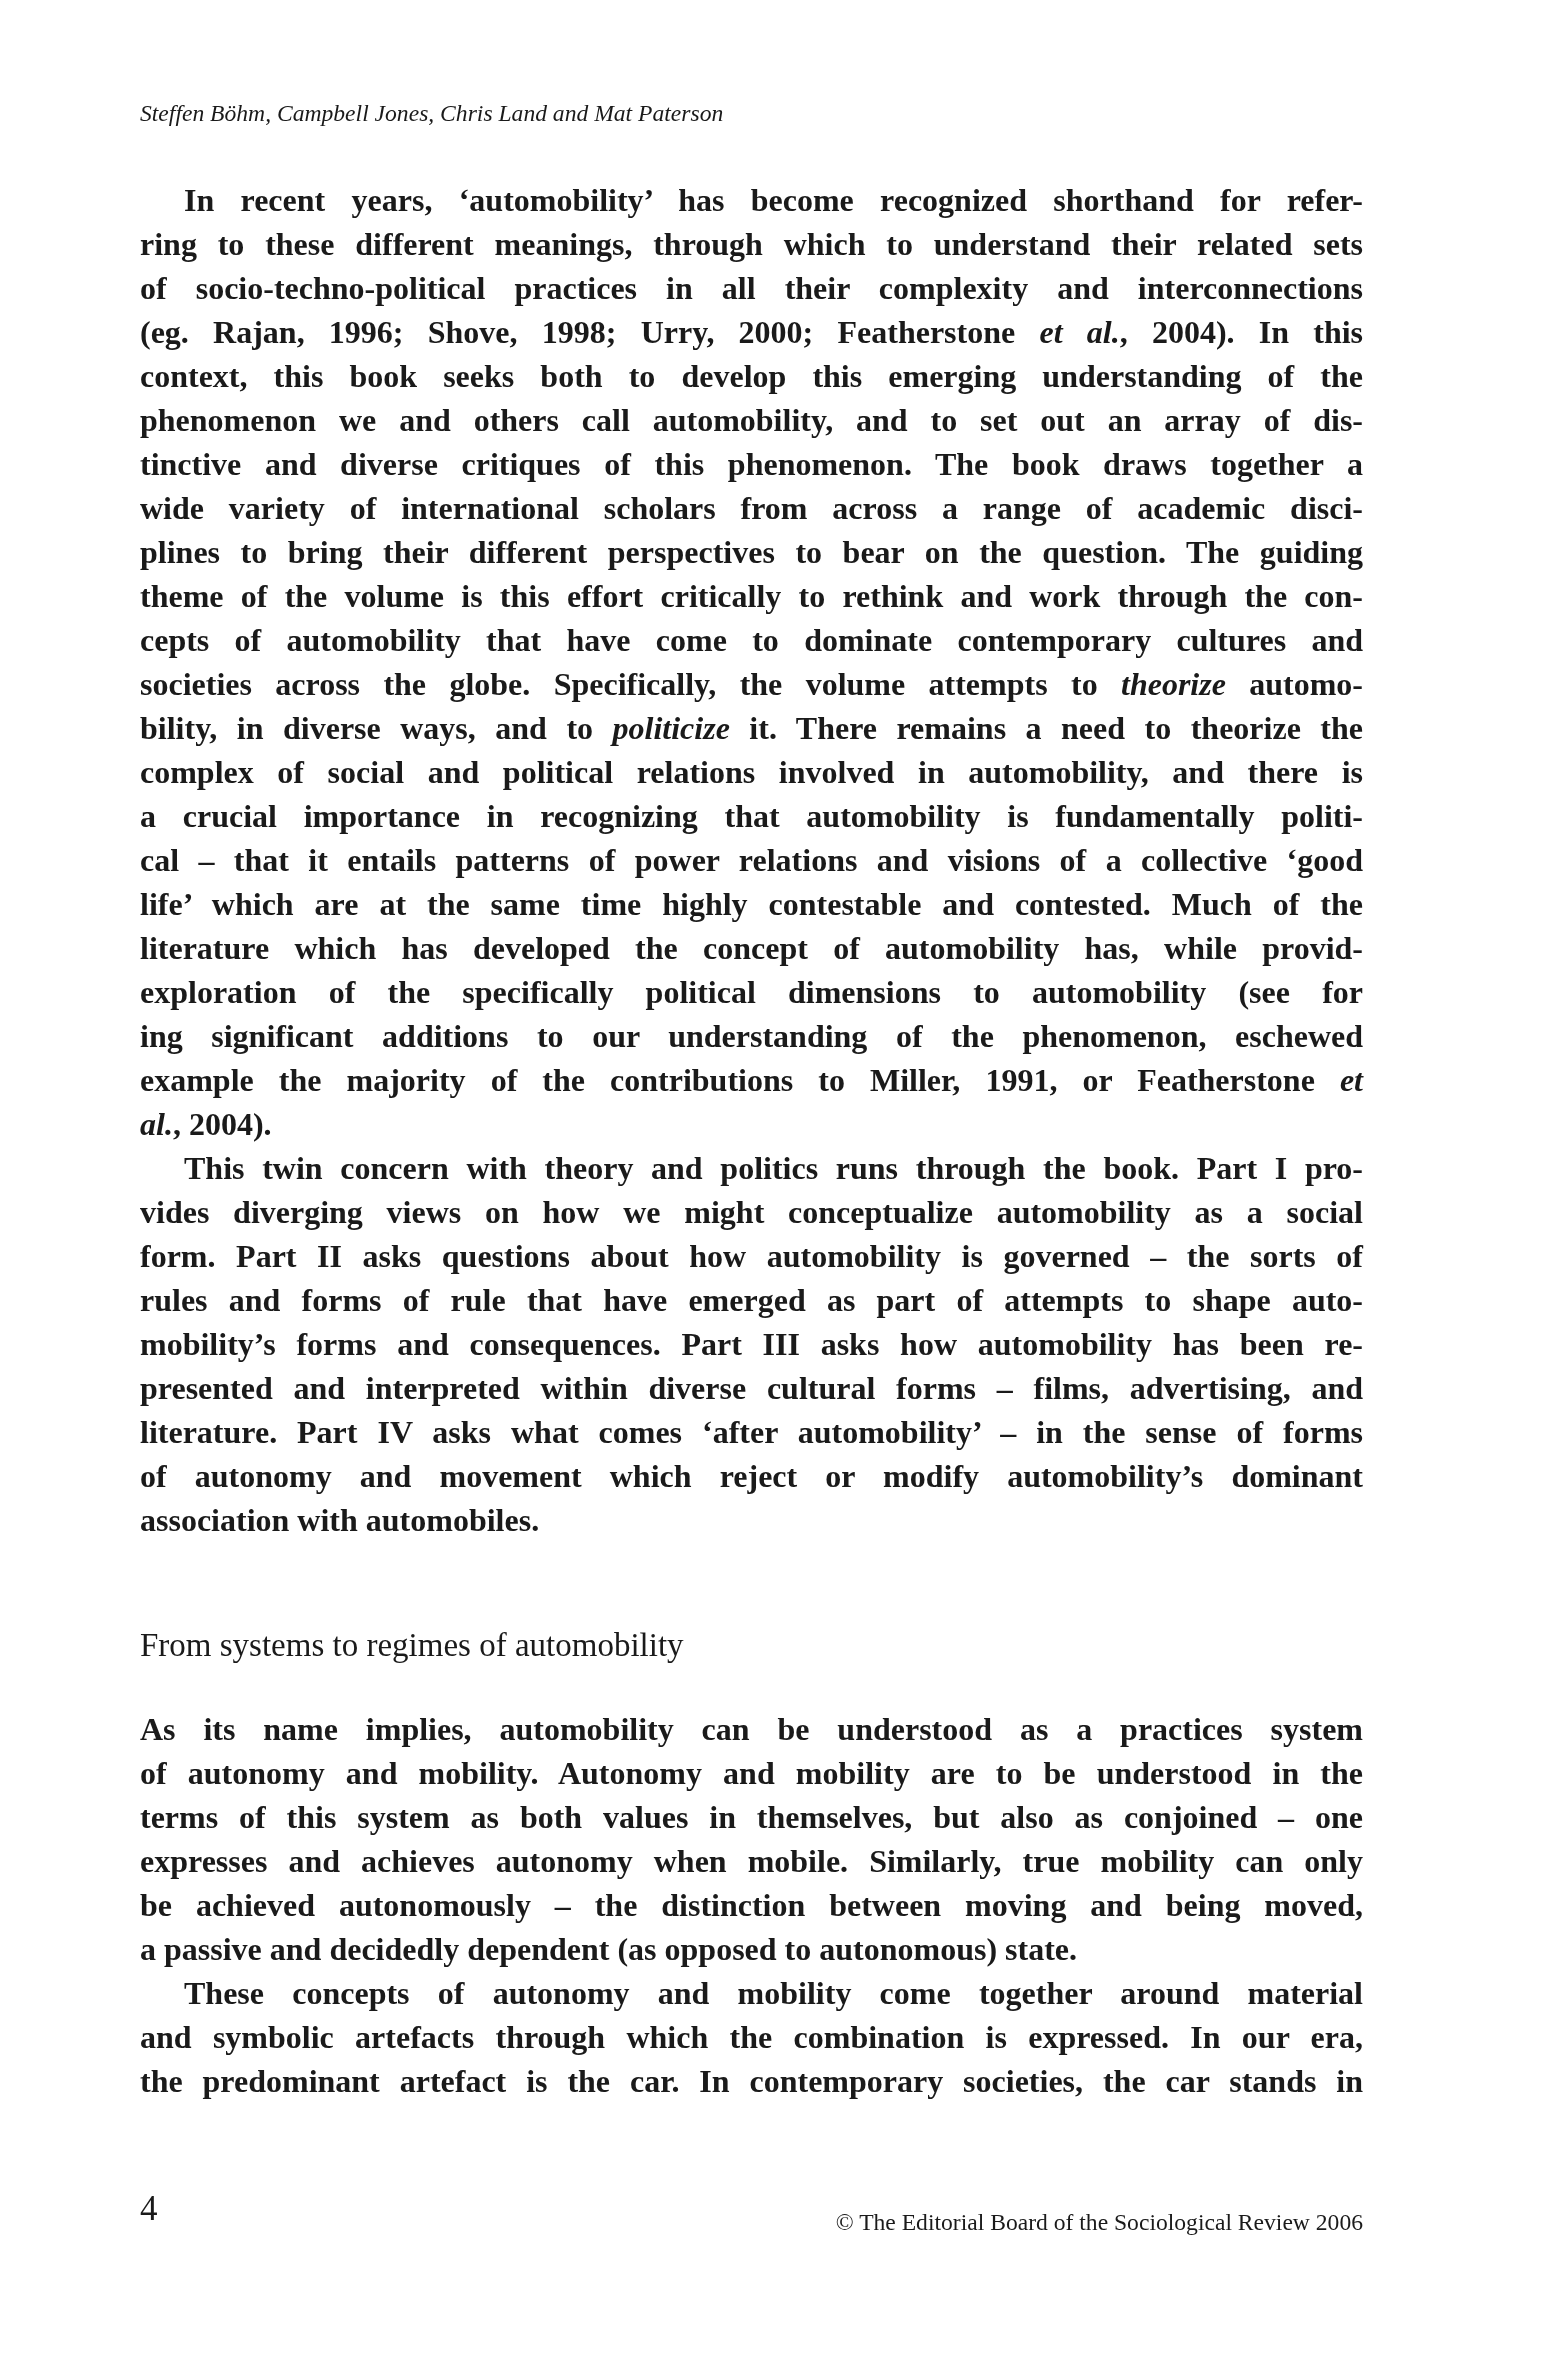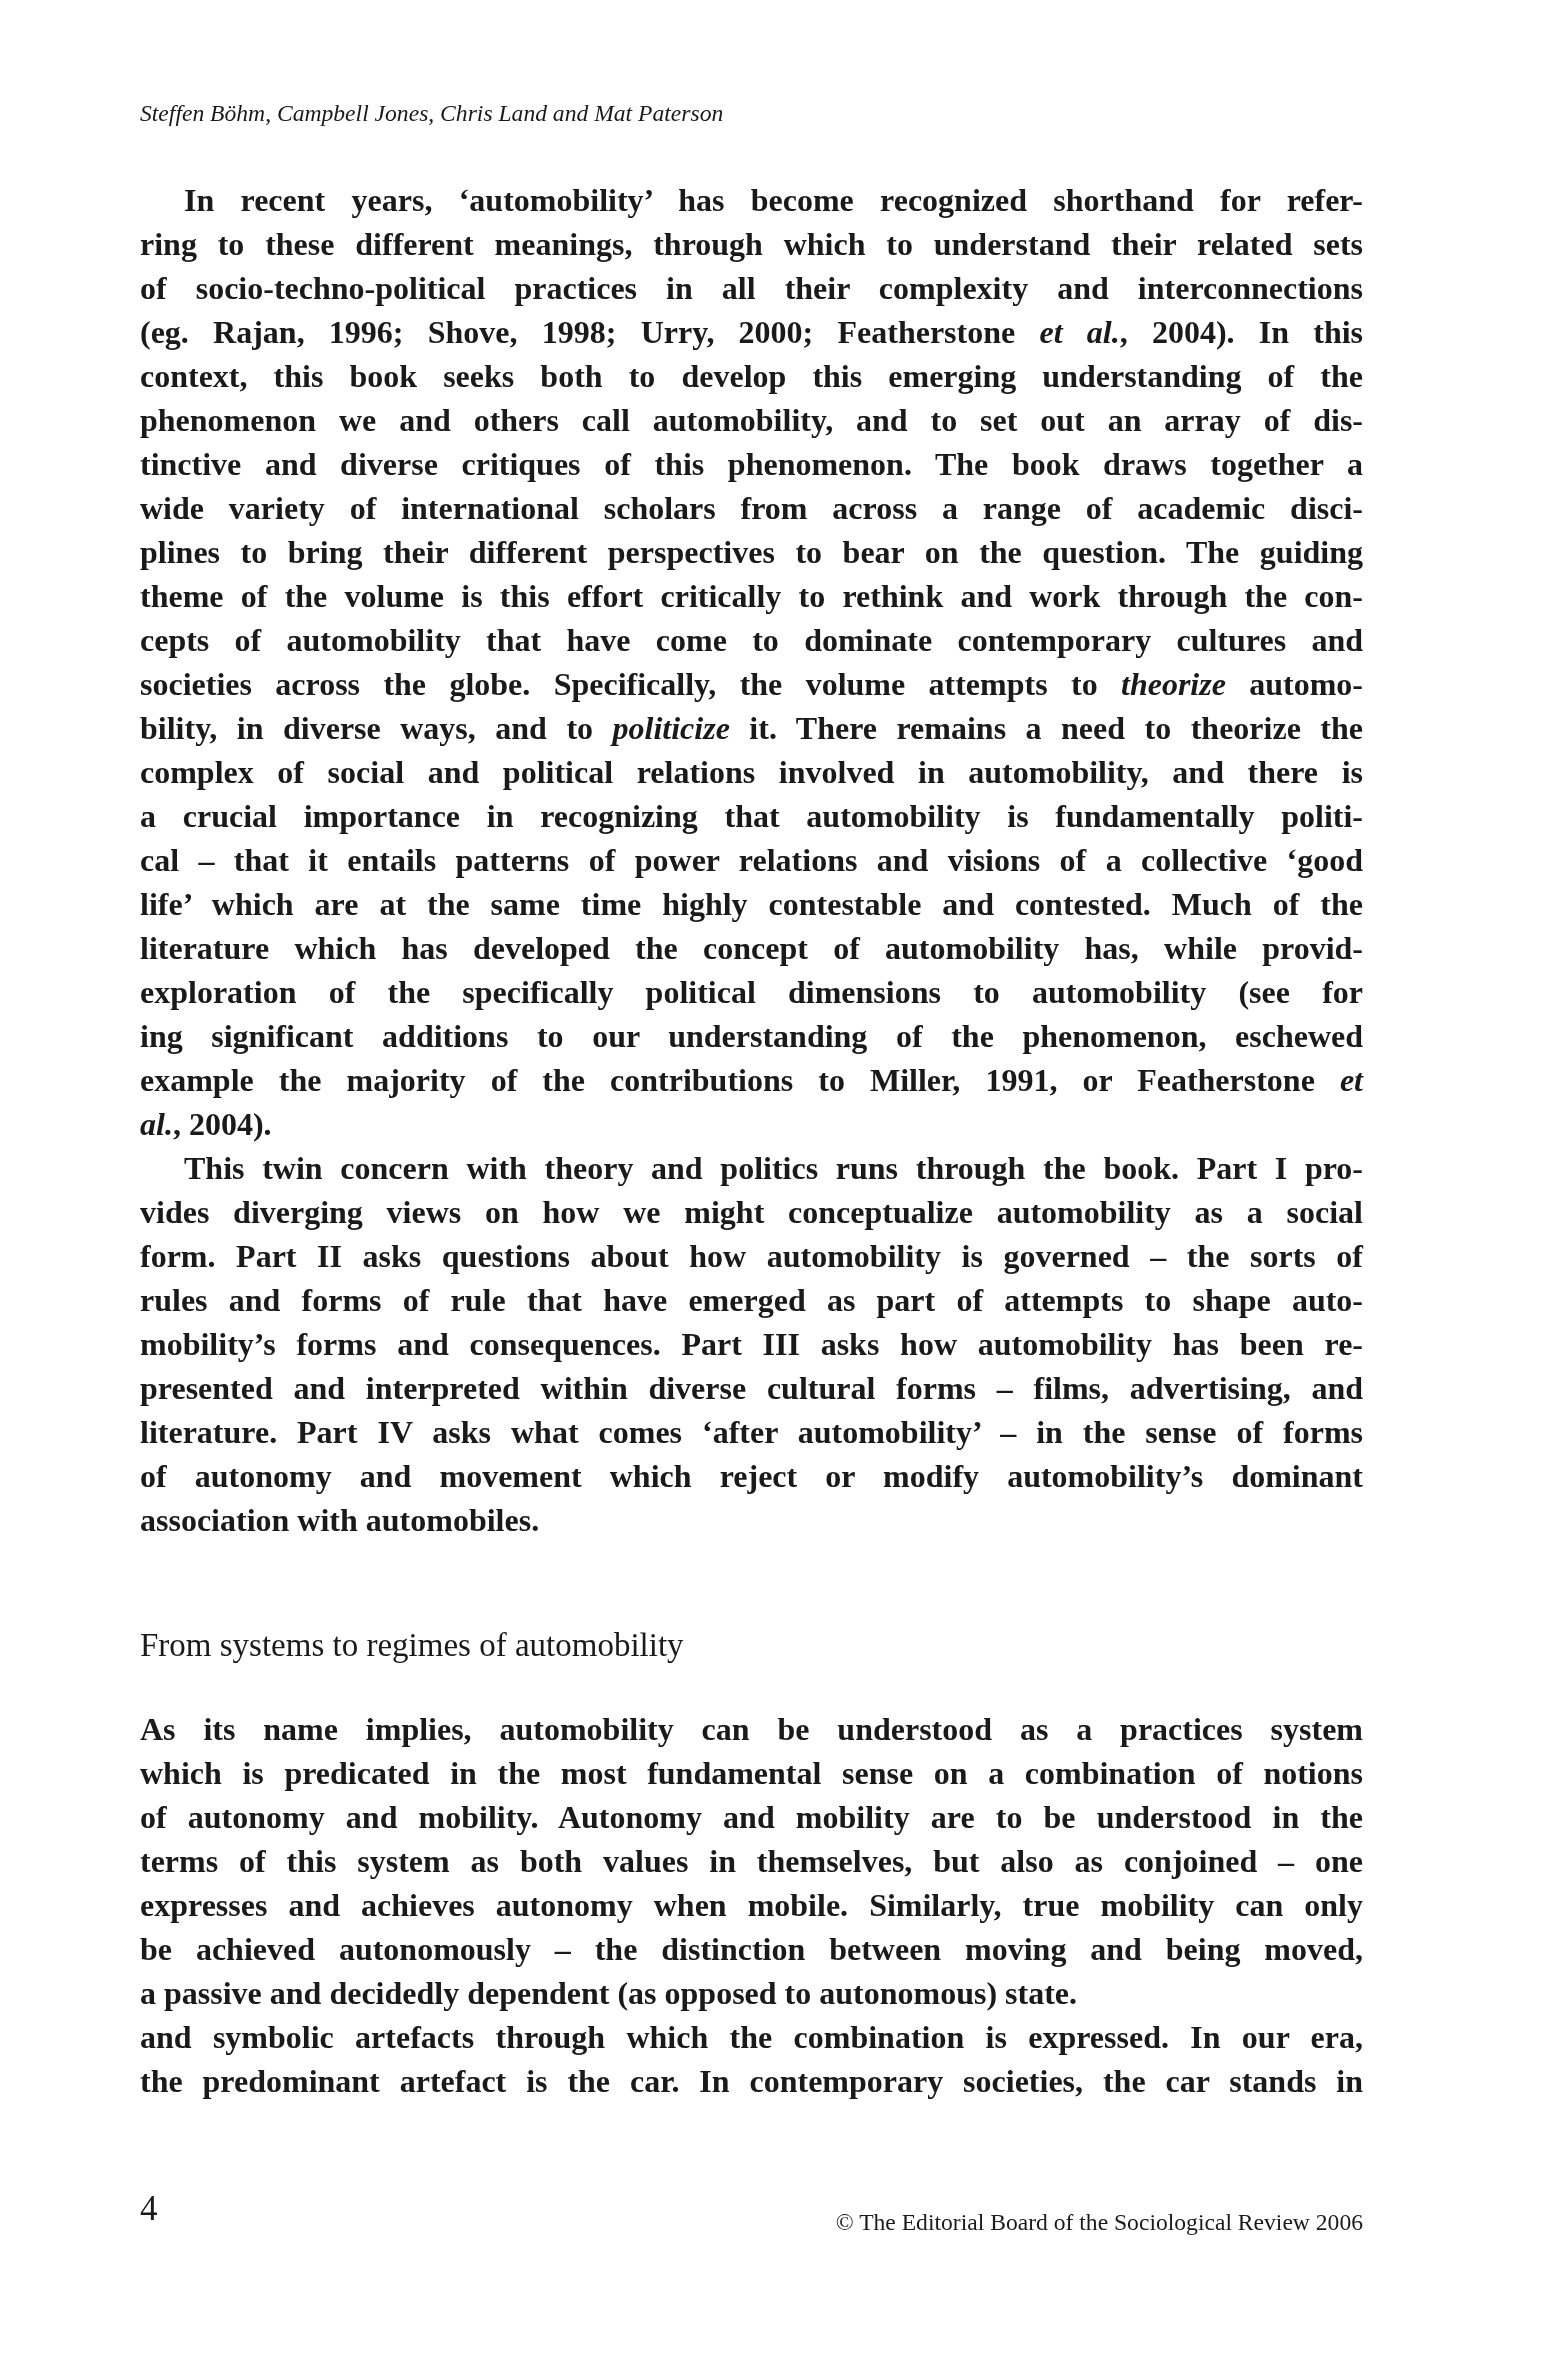--- a/index.html
+++ b/index.html
@@ -131,28 +131,28 @@
         <span class="line">of autonomy and movement which reject or modify automobility’s dominant</span>
         <span class="line last">association with automobiles.</span>
       </div>
     </div>
 
   <div class="heading">From systems to regimes of automobility</div>
 
   <div class="block block2">
       <div>
         <span class="line">As its name implies, automobility can be understood as a practices system</span>
-        <span class="line">which is predicated in the most fundamental sense on a combination of notions</span>
         <span class="line">of autonomy and mobility. Autonomy and mobility are to be understood in the</span>
         <span class="line">terms of this system as both values in themselves, but also as conjoined – one</span>
         <span class="line">expresses and achieves autonomy when mobile. Similarly, true mobility can only</span>
         <span class="line">be achieved autonomously – the distinction between moving and being moved,</span>
         <span class="line last">a passive and decidedly dependent (as opposed to autonomous) state.</span>
       </div>
       <div>
+        <span class="line indent">These concepts of autonomy and mobility come together around material</span>
         <span class="line">and symbolic artefacts through which the combination is expressed. In our era,</span>
         <span class="line">the predominant artefact is the car. In contemporary societies, the car stands in</span>
       </div>
     </div>
 
   <div class="footer">
     <div class="page-number">4</div>
     <div class="copyright">© The Editorial Board of the Sociological Review 2006</div>
   </div>
 </div>

